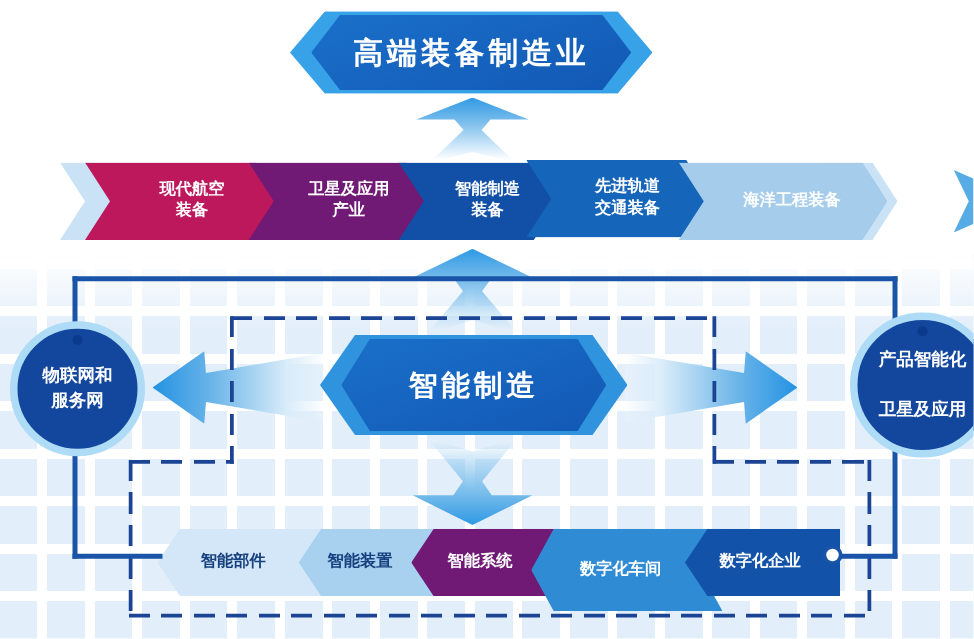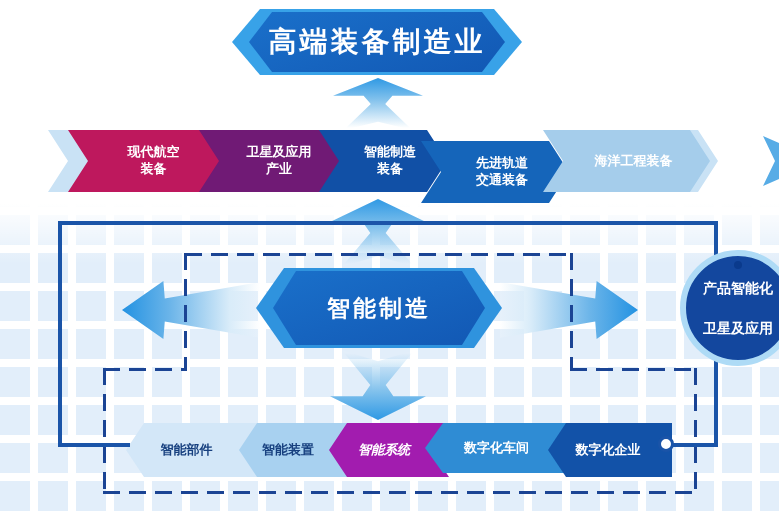--- a/index.html
+++ b/index.html
@@ -34,21 +34,21 @@
   
   .hexwrap{position:absolute;z-index:4;}
   .hex-outer{position:absolute;inset:0;
     clip-path:polygon(0 50%,28px 0,calc(100% - 28px) 0,100% 50%,calc(100% - 28px) 100%,28px 100%);
     background:#38a2e8;}
   .hex-inner{position:absolute;inset:3px 17px;
     clip-path:polygon(0 50%,23px 0,calc(100% - 23px) 0,100% 50%,calc(100% - 23px) 100%,23px 100%);
     background:linear-gradient(160deg,#1a70ca,#1258b4);
     display:flex;align-items:center;justify-content:center;}
   .hex-inner span{color:#fff;font-weight:bold;letter-spacing:3px;}
-  .banner-text{font-size:28px;}
+  .banner-text{font-size:24px;}
   .core-text{font-size:23px;}
   
   .chev{position:absolute;display:flex;align-items:center;justify-content:center;text-align:center;
     font-weight:bold;font-size:13px;line-height:1.3;z-index:2;}
   .chev-r{clip-path:polygon(0 0,calc(100% - 20px) 0,100% 50%,calc(100% - 20px) 100%,0 100%,20px 50%);
     padding-left:14px;}
   .chev-l{clip-path:polygon(18px 0,100% 0,calc(100% - 18px) 50%,100% 100%,18px 100%,0 50%);
     padding-right:10px;}
   .chev-rect{clip-path:polygon(18px 0,100% 0,100% 100%,18px 100%,0 50%);padding-right:4px;}
   .tail{position:absolute;z-index:1;
@@ -108,49 +108,54 @@
 
   <div class="chev chev-r white-t" style="left:68px;top:130px;width:143px;height:62px;background:#be185d;">
     <span><span>现代航空</span><br><span>装备</span></span>
   </div>
   <div class="chev chev-r white-t" style="left:199px;top:130px;width:132px;height:62px;background:#701a75;">
     <span><span>卫星及应用</span><br><span>产业</span></span>
   </div>
   <div class="chev chev-r white-t" style="left:319px;top:130px;width:114px;height:62px;background:#1150a6;">
     <span><span>智能制造</span><br><span>装备</span></span>
   </div>
-  <div class="chev chev-r white-t" style="left:421px;top:141px;width:134px;height:62px;background:#1565ba;">
+  <div class="chev chev-r white-t" style="left:421px;top:128px;width:134px;height:62px;background:#1565ba;">
     <span><span>先进轨道</span><br><span>交通装备</span></span>
   </div>
   <div class="chev chev-r white-t" style="left:543px;top:130px;width:153px;height:62px;background:#a5cdeb;">
     <span>海洋工程装备</span>
   </div>
 
   <div class="hexwrap" style="left:256px;top:268px;width:246px;height:80px;">
     <div class="hex-outer" style="background:#2f93de;"></div>
     <div class="hex-inner">
       <span class="core-text">智能制造</span>
     </div>
   </div>
 
+  <div class="circle" style="left:8px;top:257px;width:96px;height:96px;">
+    <div class="pin"></div>
+    <span>物联网和</span>
+    <span>服务网</span>
+  </div>
   <div class="circle" style="left:680px;top:250px;width:104px;height:104px;gap:20px;">
     <div class="pin"></div>
     <span>产品智能化</span>
     <span>卫星及应用</span>
   </div>
 
   <div class="chev chev-l navy-t" style="left:233px;top:423px;width:110px;height:54px;background:#a8d1f0;">
     <span>智能装置</span>
   </div>
   <div class="chev chev-l navy-t" style="left:126px;top:423px;width:121px;height:54px;background:#d3e7f8;">
     <span>智能部件</span>
   </div>
-  <div class="chev chev-l white-t" style="left:329px;top:423px;width:110px;height:54px;background:#a21caf;font-style:italic;">
+  <div class="chev chev-l white-t" style="left:329px;top:423px;width:110px;height:54px;background:#701a75;">
     <span>智能系统</span>
   </div>
-  <div class="chev chev-l white-t" style="left:425px;top:423px;width:143px;height:50px;background:#2f8cd4;">
+  <div class="chev chev-l white-t" style="left:425px;top:423px;width:143px;height:66px;background:#2f8cd4;">
     <span>数字化车间</span>
   </div>
   <div class="chev chev-rect white-t" style="left:548px;top:423px;width:120px;height:54px;background:#1252a8;">
     <span>数字化企业</span>
   </div>
 
 </div>
 
 </body></html>

